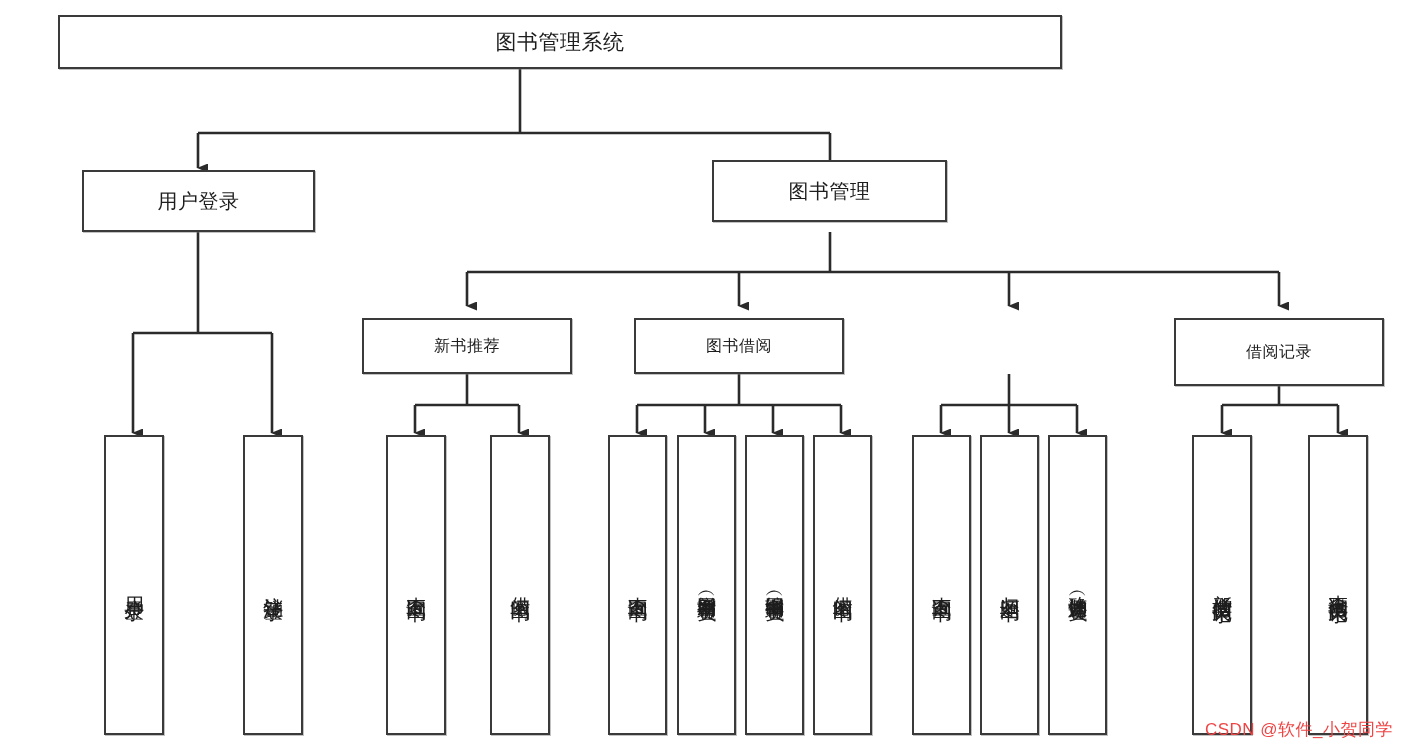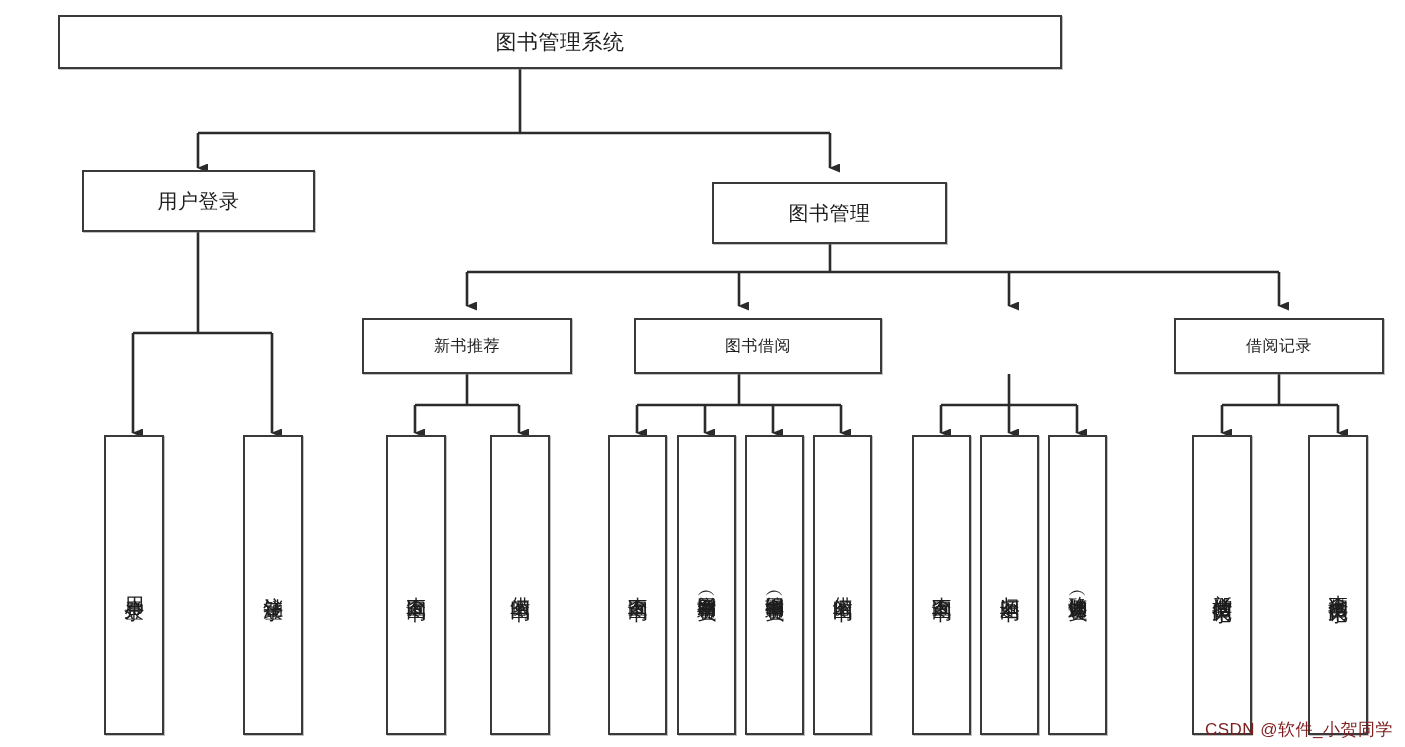--- a/index.html
+++ b/index.html
@@ -57,21 +57,21 @@
   .leaf-box.tall-text .node-label {
     font-size: 19px;
     letter-spacing: 1px;
     max-height: 282px;
   }
   #watermark {
     position: absolute;
     right: 12px;
     bottom: 6px;
     font-size: 17px;
-    color: #7f1d1d;
+    color: #ef4444;
     font-family: "Liberation Sans", "DejaVu Sans", sans-serif;
     letter-spacing: 0.5px;
     pointer-events: none;
     user-select: none;
   }
 </style>
 </head>
 <body>
 
 <div id="diagram-root">
@@ -126,31 +126,31 @@
     </g>
   </svg>
 
   <div class="node-box level-0" style="left:18px; top:15px; width:1004px; height:54px;margin-left:40px;">
     <span class="node-label">图书管理系统</span>
   </div>
 
   <div class="node-box level-1" style="left:82px; top:170px; width:233px; height:62px;">
     <span class="node-label">用户登录</span>
   </div>
-  <div class="node-box level-1" style="left:712px; top:182px; width:235px; height:62px;">
+  <div class="node-box level-1" style="left:712px; top:160px; width:235px; height:62px;">
     <span class="node-label">图书管理</span>
   </div>
 
   <div class="node-box level-2" style="left:362px; top:318px; width:210px; height:56px;">
     <span class="node-label">新书推荐</span>
   </div>
-  <div class="node-box level-2" style="left:634px; top:318px; width:248px; height:56px;">
+  <div class="node-box level-2" style="left:634px; top:318px; width:210px; height:56px;">
     <span class="node-label">图书借阅</span>
   </div>
-  <div class="node-box level-2" style="left:1174px; top:318px; width:210px; height:56px;">
+  <div class="node-box level-2" style="left:1174px; top:318px; width:210px; height:68px;">
     <span class="node-label">借阅记录</span>
   </div>
 
   <div class="node-box leaf-box" style="left:104px; top:435px; width:60px; height:300px;">
     <span class="node-label">用户登录</span>
   </div>
   <div class="node-box leaf-box" style="left:243px; top:435px; width:60px; height:300px;">
     <span class="node-label">注销登录</span>
   </div>
 

